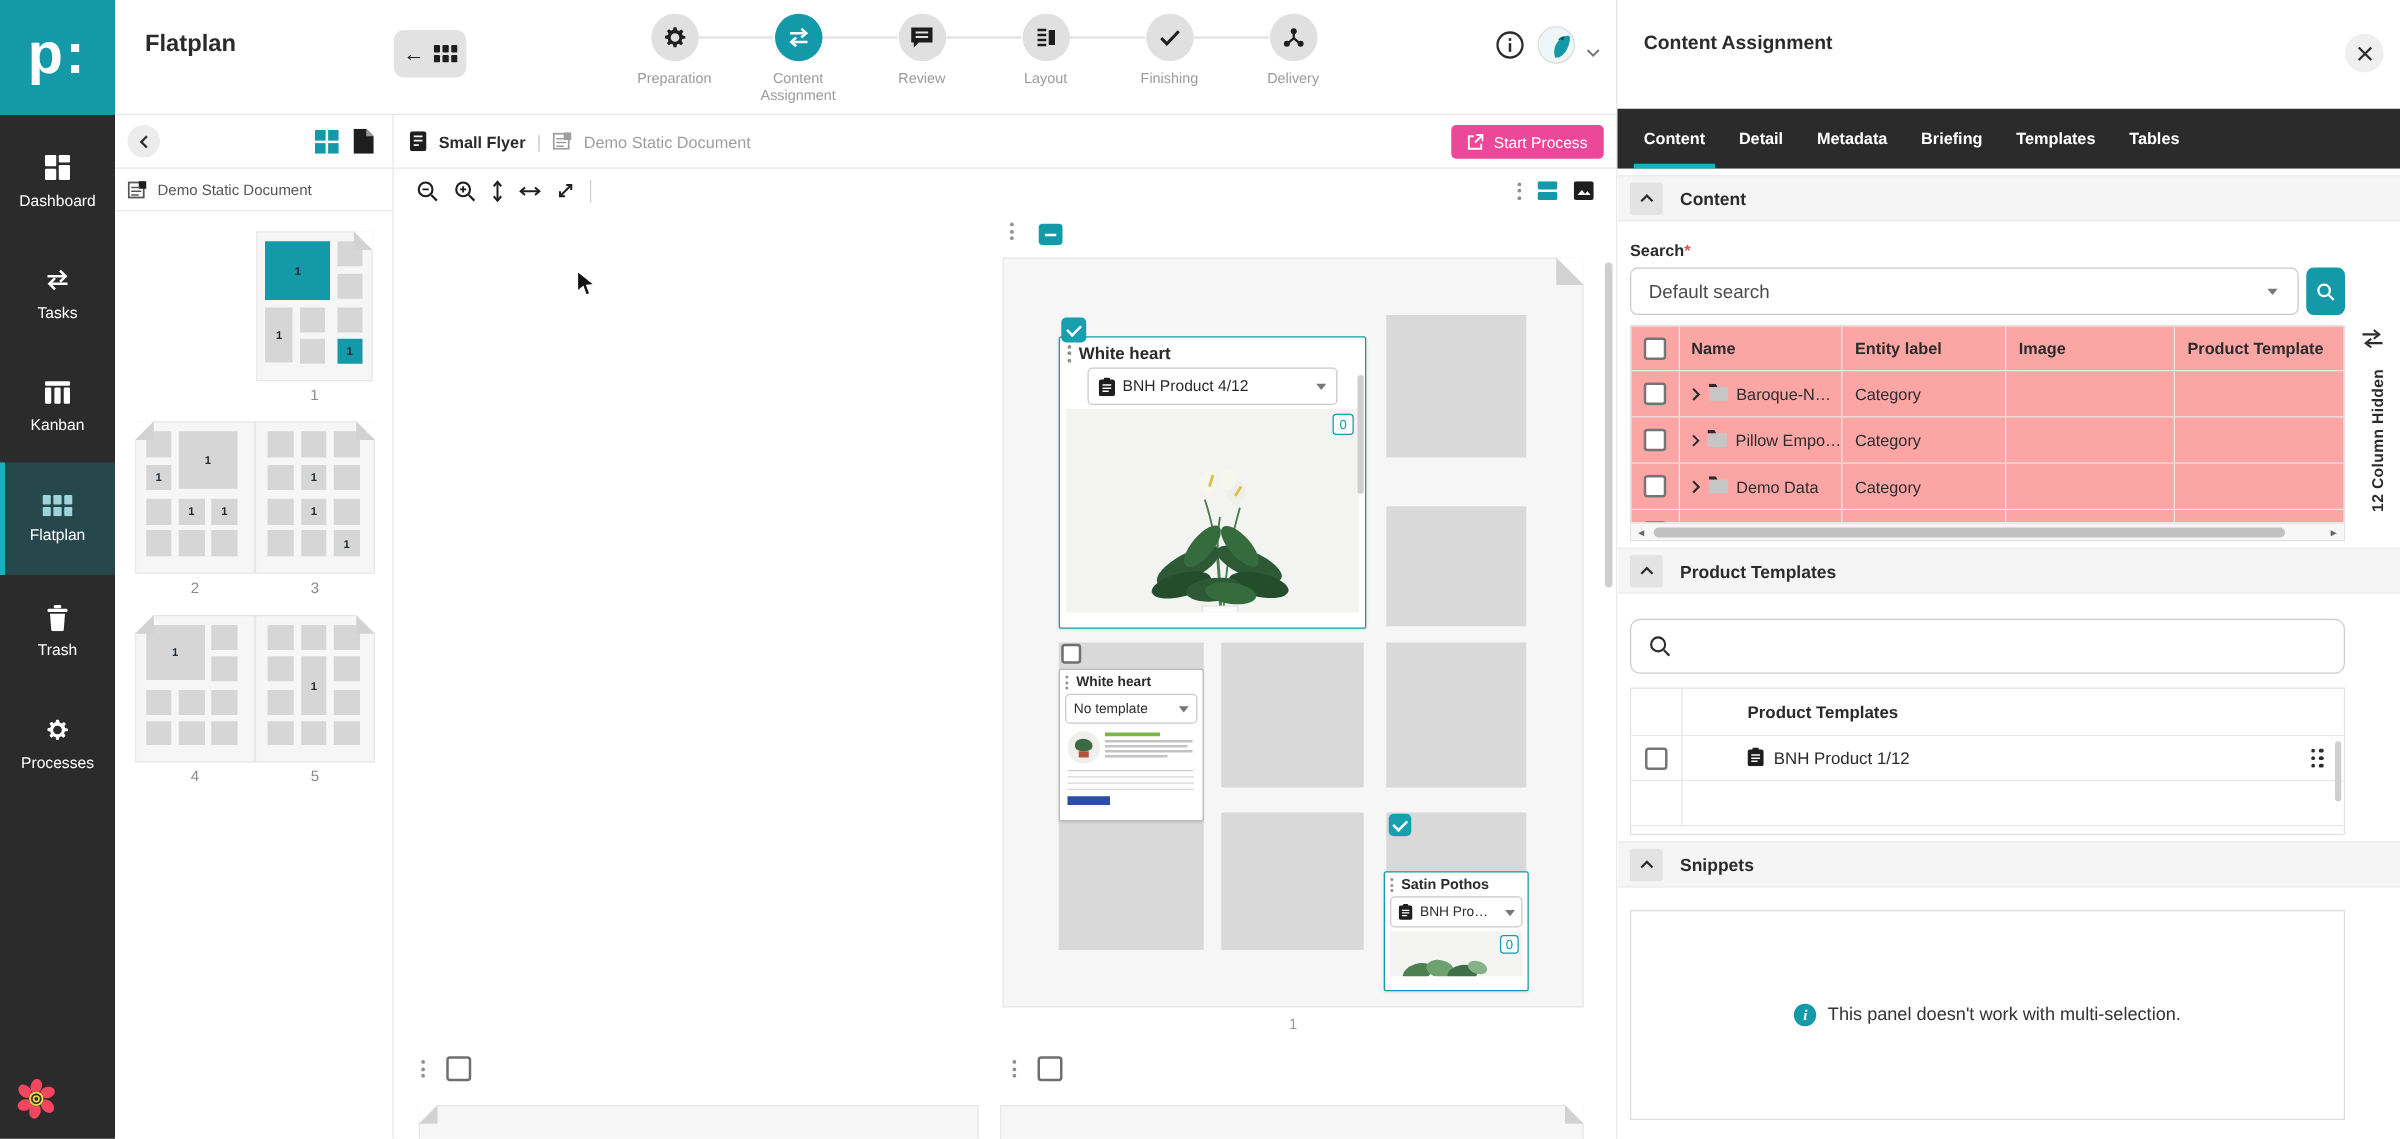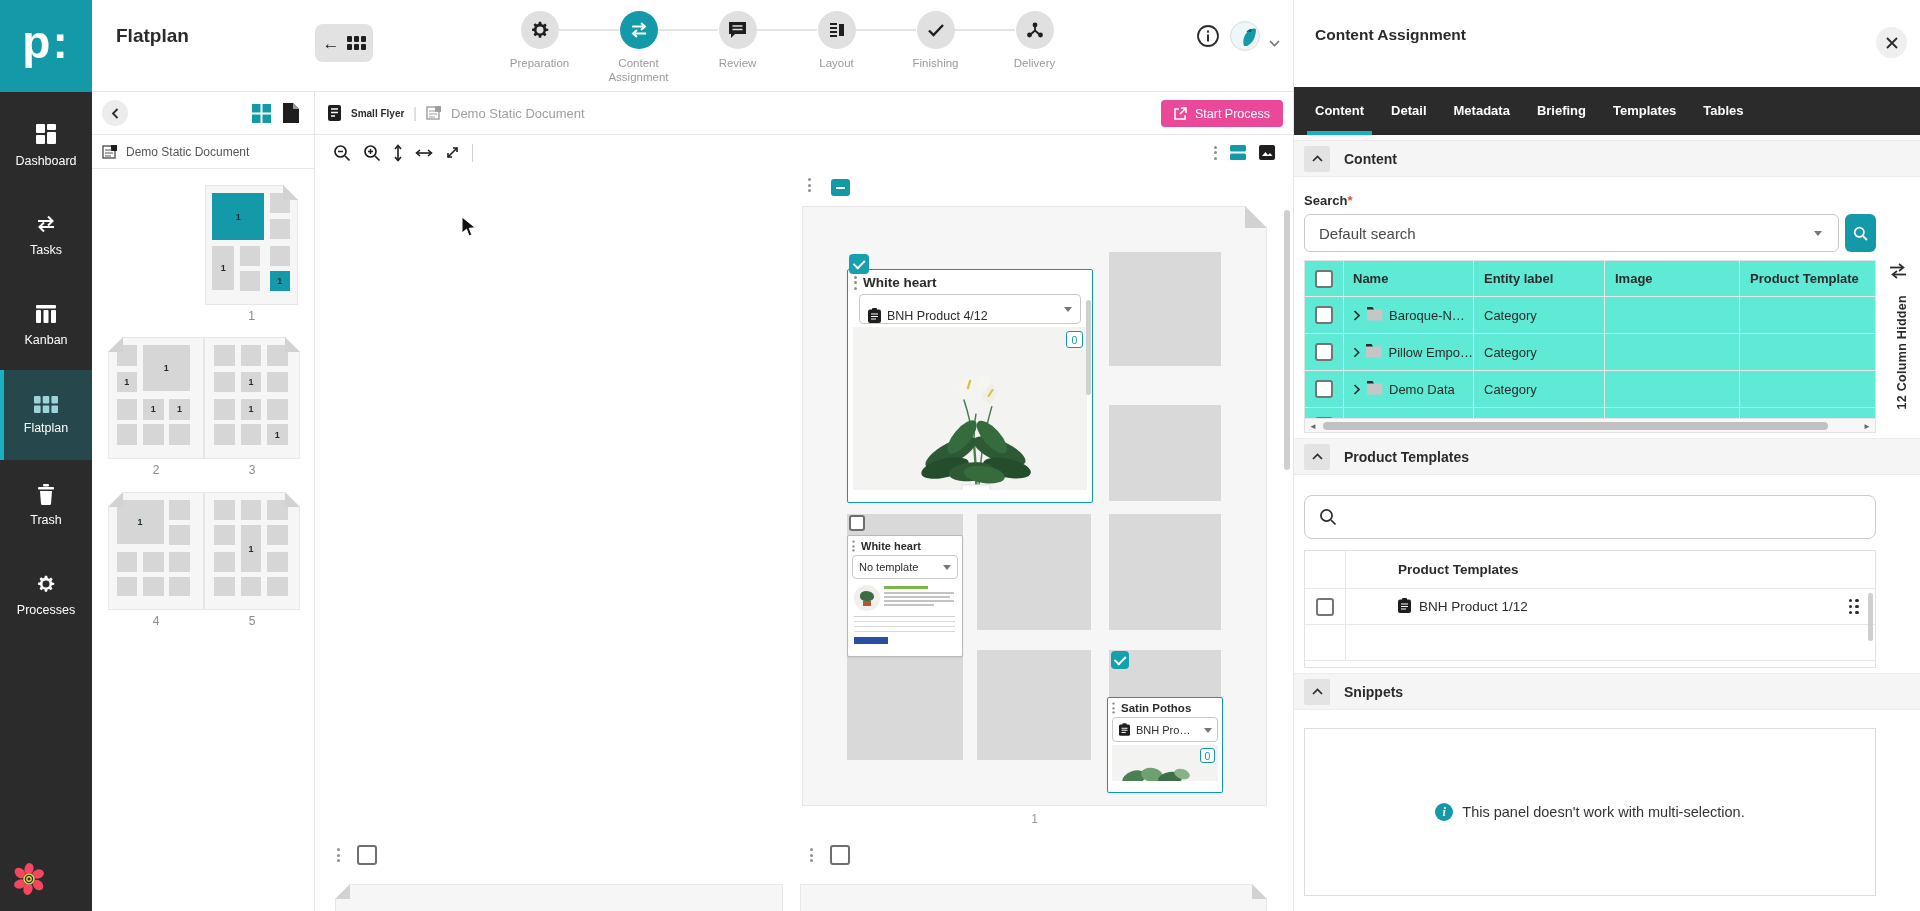--- a/index.html
+++ b/index.html
@@ -51,21 +51,21 @@
     font-size:9px;font-weight:700;color:#1d2b33;}
   .tblock.teal{background:#1499A8;}
   .fold-r::before{content:"";position:absolute;top:-1px;right:-1px;border-top:15px solid #fff;border-left:15px solid transparent;z-index:2;}
   .fold-r::after{content:"";position:absolute;top:-1px;right:-1px;border-bottom:15px solid #d2d2d2;border-right:15px solid transparent;z-index:2;}
   .fold-l::before{content:"";position:absolute;top:-1px;left:-1px;border-top:15px solid #fff;border-right:15px solid transparent;z-index:2;}
   .fold-l::after{content:"";position:absolute;top:-1px;left:-1px;border-bottom:15px solid #d2d2d2;border-left:15px solid transparent;z-index:2;}
 
   
   #canvas{position:absolute;left:315px;top:92px;width:978px;height:819px;background:#fff;}
   .cv-bread{height:43px;border-bottom:1px solid #e8e8e8;position:relative;display:flex;align-items:center;gap:9px;padding-left:12px;}
-  .crumb1{font-size:10px;font-weight:700;}
+  .crumb1{font-size:13px;font-weight:700;}
   .crumb-sep{color:#ccc;font-size:14px;}
   .crumb2{font-size:13px;color:#9e9e9e;}
   #start-btn{position:absolute;right:10px;top:8px;height:27px;padding:0 13px;background:#ec4899;border:none;border-radius:4px;
     color:#fff;font-size:12.5px;font-family:inherit;display:flex;align-items:center;gap:8px;cursor:pointer;}
   .cv-tools{height:35px;display:flex;align-items:center;gap:12px;padding-left:18px;position:relative;}
   .tool{cursor:pointer;display:flex;align-items:center;}
   .tool-div{width:1px;height:18px;background:#d0d0d0;}
   .cvt-right{position:absolute;right:18px;top:0;height:35px;display:flex;align-items:center;gap:13px;}
   #cv-body{position:absolute;left:0;top:78px;width:978px;height:741px;overflow:hidden;}
   .kebab{display:inline-flex;flex-direction:column;gap:2.5px;cursor:pointer;}
@@ -125,21 +125,21 @@
   .search-label{margin:16px 0 6px;font-size:13px;font-weight:700;}
   .req{color:#e04f3f;}
   .search-row{display:flex;gap:6px;height:38px;}
   .sel-box{flex:1;border:1px solid #c9c9c9;border-radius:6px;display:flex;align-items:center;padding-left:14px;
     font-size:15px;color:#4a4a4a;position:relative;cursor:pointer;background:#fff;}
   .sel-box .caret{right:16px;}
   .search-btn{width:31px;height:38px;background:#1499A8;border:none;border-radius:6px;display:flex;align-items:center;justify-content:center;cursor:pointer;}
   
   .ct-table{margin-top:8px;border:1px solid #e2e2e2;}
   .ct-clip{height:157px;overflow:hidden;}
-  .ct-row{display:flex;height:37px;border-bottom:1px solid #e8e8e8;align-items:center;background:#5eead4;}
+  .ct-row{display:flex;height:37px;border-bottom:1px solid #e8e8e8;align-items:center;background:#fca5a5;}
   .ct-row.hdr{height:36px;font-weight:700;font-size:13px;}
   .c-cb{width:38px;display:flex;align-items:center;justify-content:center;align-self:stretch;}
   .c-name{width:130px;display:flex;align-items:center;gap:6px;padding-left:9px;font-size:13px;
     border-left:1px solid #e8e8e8;align-self:stretch;overflow:hidden;white-space:nowrap;}
   .c-ent{width:131px;padding-left:10px;font-size:13px;border-left:1px solid #e8e8e8;align-self:stretch;display:flex;align-items:center;}
   .c-img{width:135px;border-left:1px solid #e8e8e8;align-self:stretch;}
   .c-pt{width:127px;border-left:1px solid #e8e8e8;align-self:stretch;display:flex;align-items:center;padding-left:10px;font-size:13px;}
   .chk{width:18px;height:18px;border:2px solid #757575;border-radius:3px;background:#fff;cursor:pointer;}
   .hscroll{height:14px;background:#f7f7f7;border-top:1px solid #e5e5e5;position:relative;}
   .hthumb{position:absolute;left:18px;top:3px;width:505px;height:8px;background:#c1c1c1;border-radius:4px;cursor:pointer;}
@@ -556,21 +556,21 @@
       <div class="cb" style="left:46px;top:47px;width:20px;height:20px;"></div>
       <div class="pcard sel" style="left:44px;top:62px;width:246px;height:234px;">
         <div class="chead" style="font-size:13.5px;">
           <span class="kebab">
               <i></i>
               <i></i>
               <i></i>
             </span>
           <span class="ttl">White heart</span>
         </div>
-        <div class="cselect" style="height:30px;margin:2px 11px;padding-left:8px;font-size:12.5px;align-items:flex-end;">
+        <div class="cselect" style="height:30px;margin:2px 22px;padding-left:8px;font-size:12.5px;">
           <svg width="13" height="15" viewBox="0 0 13 15">
               <rect x="0" y="1.5" width="13" height="13.5" rx="2" fill="#1e1e1e"></rect>
               <rect x="4" y="0" width="5" height="3" rx="1" fill="#1e1e1e"></rect>
               <path d="M3 6h7M3 8.5h7M3 11h5" stroke="#fff" stroke-width="1.2"></path>
             </svg>
           <span>BNH Product 4/12</span>
           <span class="caret"></span>
         </div>
         <div class="cimg" style="margin:3px 5px;height:163px;">
           <span class="badge0" style="right:4px;top:4px;width:17px;height:17px;">0</span>

